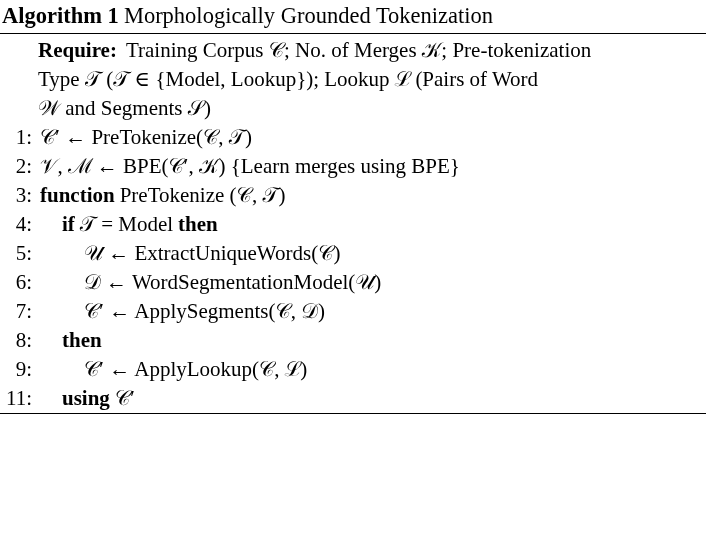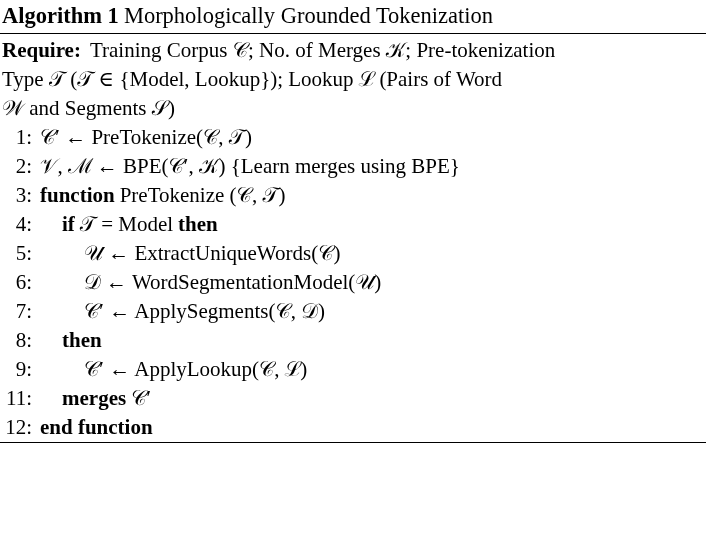--- a/index.html
+++ b/index.html
@@ -59,20 +59,21 @@
   .content {
     flex: 1 1 auto;
     white-space: nowrap;
   }
   
   .req-line {
     font-size: 21px;
     line-height: 29px;
     padding-left: 2px;
     white-space: nowrap;
+    margin-left: 36px;
   }
   .req-line .kw {
     font-weight: bold;
   }
   .req-cont {
   }
   .ind1 { padding-left: 22px; }
   .ind2 { padding-left: 44px; }
   .kw { font-weight: bold; }
   .sp { display: inline-block; width: 5px; }
@@ -143,25 +144,21 @@
     </div>
 
     <div class="line">
       <span class="numcol">9:</span>
       <span class="content ind2">𝒞′ ← ApplyLookup(𝒞, ℒ)</span>
     </div>
 
 
     <div class="line">
       <span class="numcol">11:</span>
-      <span class="content ind1"><span class="kw">merges</span><span class="sp"></span><span>𝒞′</span></span>
+      <span class="content ind1"><span class="kw">using</span><span class="sp"></span><span>𝒞′</span></span>
     </div>
 
-    <div class="line">
-      <span class="numcol">12:</span>
-      <span class="content kw">end function</span>
-    </div>
 
   </div>
 
   <hr class="rule rule-thin">
 
 </div>
 
 </body></html>

